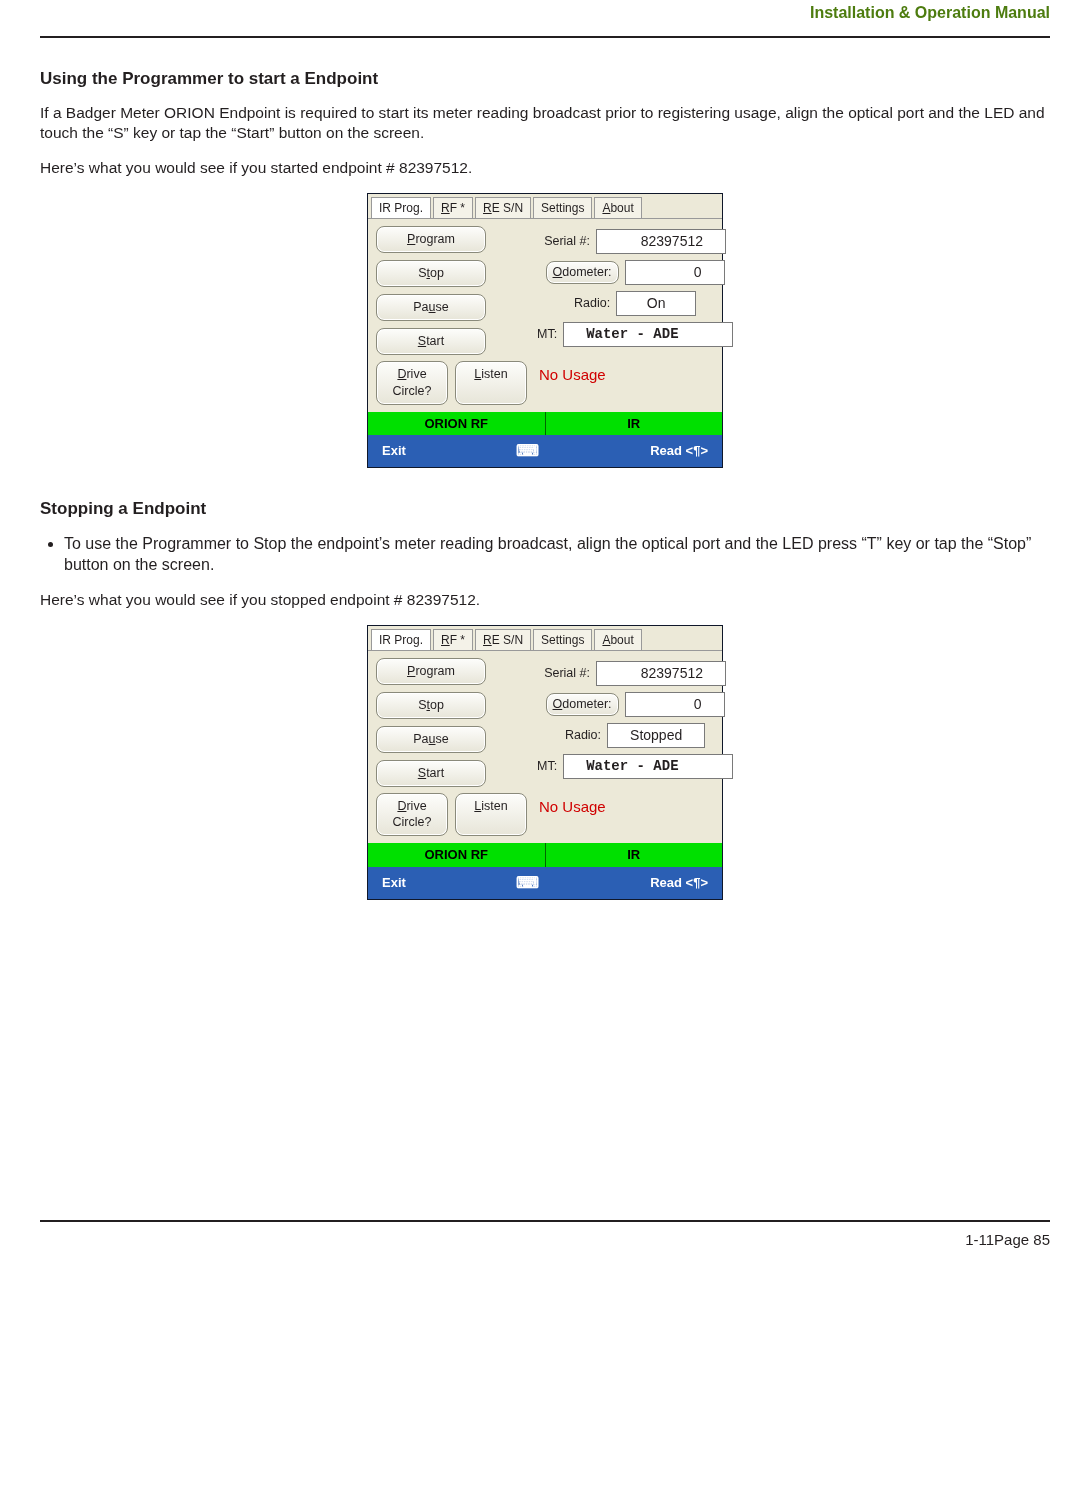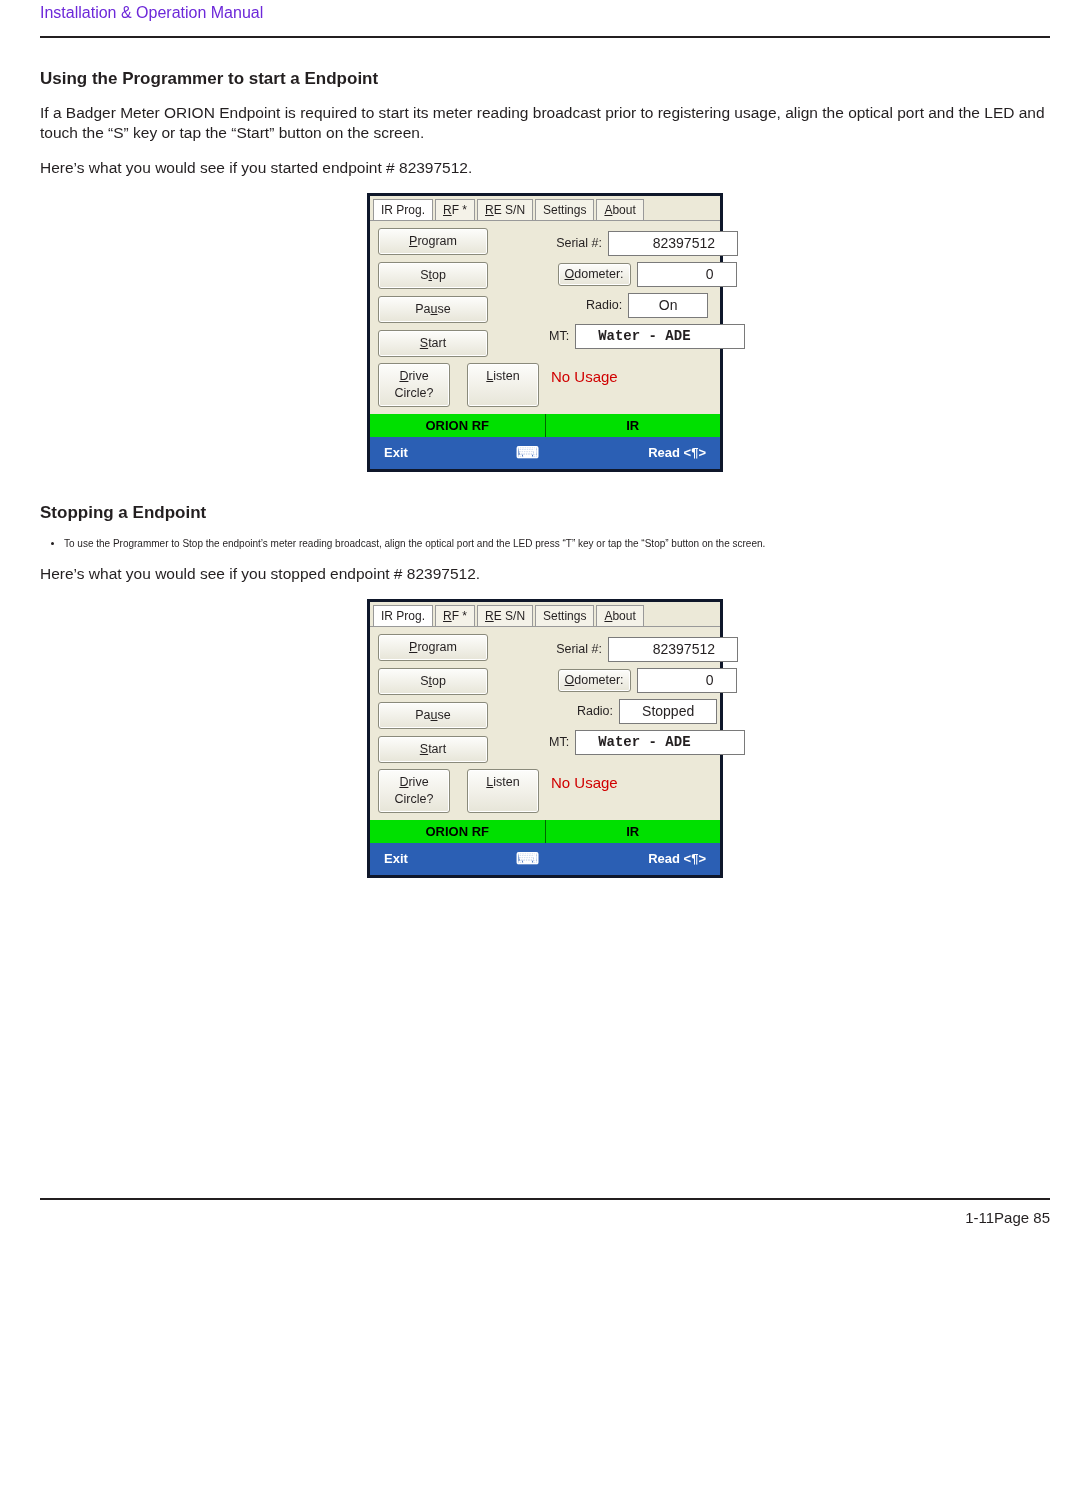--- a/index.html
+++ b/index.html
@@ -11,42 +11,42 @@
     padding: 24px 40px 16px 40px;
     width: 1090px;
     line-height: 1.35;
   }
   .top-rule {
     border-top: 2px solid #231f20;
     position: relative;
     margin-bottom: 30px;
   }
   .doc-header {
-    text-align: left;
-    font-weight: 400;
+    text-align: right;
+    font-weight: 700;
     font-size: 16px;
-    color: #6d28d9;
+    color: #4d7c0f;
     position: relative;
     top: -22px;
     margin-bottom: -10px;
   }
   h2.section {
     font-size: 17px;
     font-weight: 700;
     margin: 16px 0 12px 0;
   }
   p.body { margin: 10px 0 14px 0; font-size: 15.5px; }
   ul.bul { margin: 10px 0 14px 24px; padding: 0; }
-  ul.bul li { margin-bottom: 0; font-size: 10px; }
+  ul.bul li { margin-bottom: 0; font-size: 16px; }
 
   
   .shot {
     width: 356px;
     margin: 10px auto 30px auto;
-    border: 3px solid #0f172a;
+    border: 1px solid #0f172a;
     background: #bef264;
     font-family: Tahoma, Arial, sans-serif;
     font-size: 13px;
   }
   .tabstrip {
     display: flex;
     gap: 2px;
     padding: 3px 3px 0 3px;
     background: #ece9d8;
     border-bottom: 1px solid #999;
@@ -64,25 +64,25 @@
     z-index: 2;
   }
   .tab .ul { text-decoration: underline; }
   .panel {
     background: #ece9d8;
     padding: 7px 8px 7px 8px;
     display: flex;
     gap: 10px;
   }
   .btncol { display: flex; flex-direction: column; gap: 7px; width: 110px; }
-  .btncol2 { display:flex; gap:17px; margin-top: 6px; }
+  .btncol2 { display:flex; gap:7px; margin-top: 6px; }
   .winbtn {
     background: linear-gradient(#fdfdfb, #e7e5d8);
     border: 1px solid #8a8a7b;
-    border-radius: 3px;
+    border-radius: 8px;
     padding: 4px 6px;
     font-size: 12.5px;
     text-align: center;
     min-width: 72px;
     box-shadow: inset 0 0 0 1px #fff;
   }
   .winbtn .ul { text-decoration: underline; }
   .fields { flex: 1; display:flex; flex-direction:column; gap:6px; padding-top:3px; }
   .frow { display:flex; align-items:center; justify-content:center; gap:6px; }
   .flabel { font-size:12.5px; text-align:right; }

